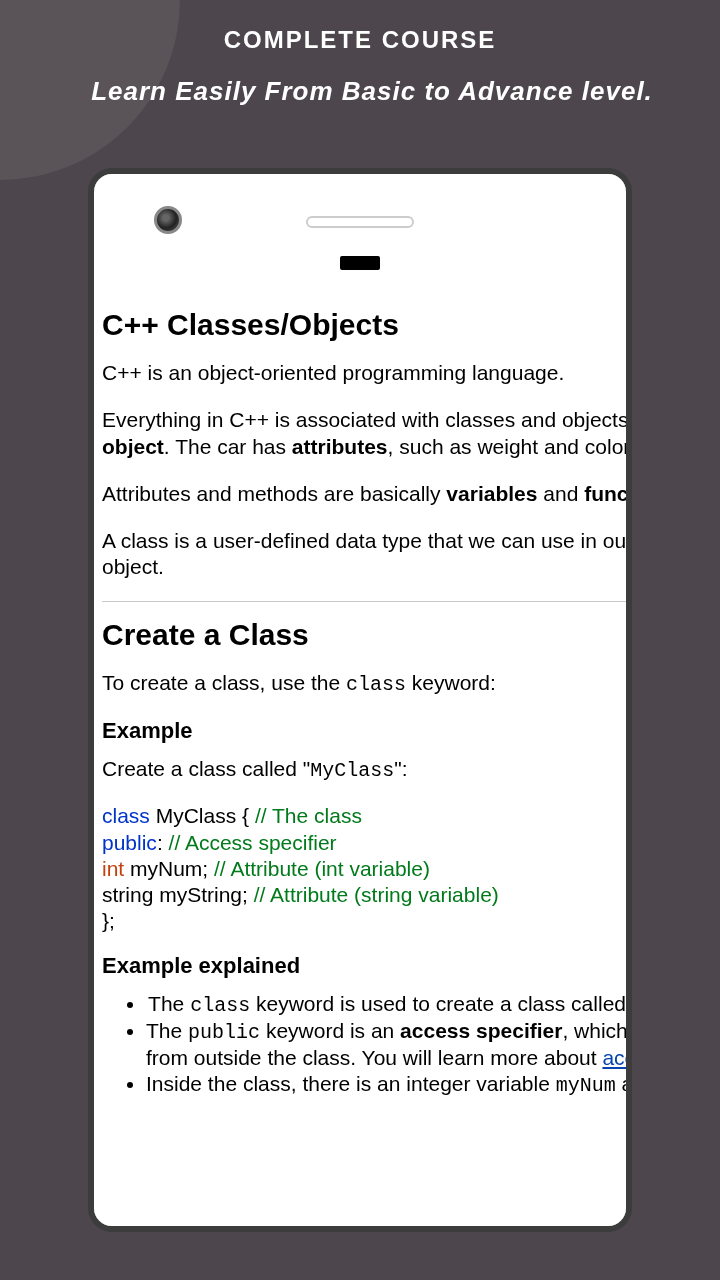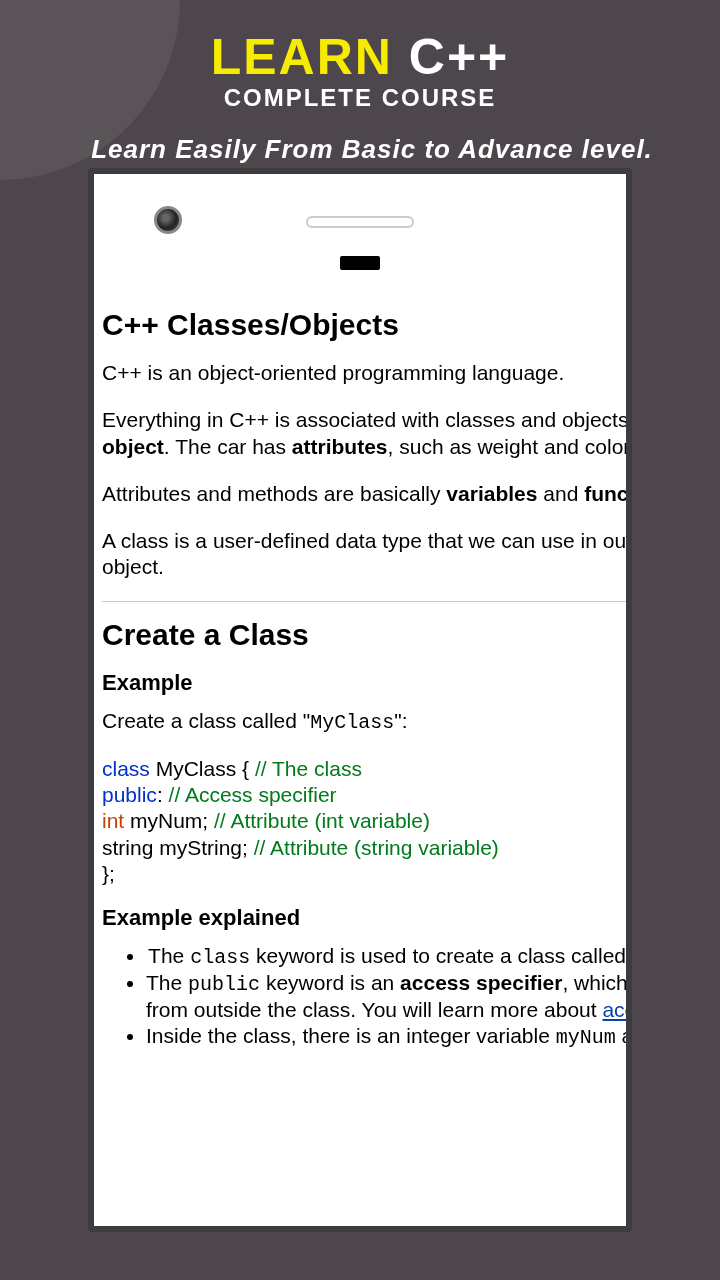--- a/index.html
+++ b/index.html
@@ -27,21 +27,21 @@
 .hero-cpp { color:#fff; }
 .hero-line2 { color:#fff; font-size:24px; font-weight:900; letter-spacing:2px; margin-top:-2px; }
 .hero-tag { color:#fff; font-size:26px; font-style:italic; font-weight:700; letter-spacing:1px; margin-top:22px;padding-left:24px; }
 
 .phone {
   position:absolute;
   top:168px; left:88px;
   width:544px; height:1064px;
   background:#fff;
   border:6px solid #3c3c3c;
-  border-radius:4px;
+  border-radius:24px;
   box-shadow:0 0 0 2px #888 inset;
   overflow:hidden;
 }
 
 .phone-top {
   height:110px;
   position:relative;
   background:#fff;
 }
 .camera {
@@ -81,24 +81,20 @@
 ul { margin:4px 0 0 44px;text-align:right; }
 ul li { font-size:21px; line-height:1.25; margin:0; white-space:nowrap; }
 a.link { color:#0645ad; text-decoration:underline; }
 </style>
 </head>
 <body>
 
 <div class="corner-arc"></div>
 
 <div class="hero">
-  <div class="hero-line1">
-    <span class="hero-learn">LEARN</span>
-    <span class="hero-cpp">C++</span>
-  </div>
   <div class="hero-line2">COMPLETE COURSE</div>
   <div class="hero-tag">Learn Easily From Basic to Advance level.</div>
 </div>
 
 <div class="phone">
   <div class="phone-top">
     <div class="camera"></div>
     <div class="speaker"></div>
     <div class="black-pill"></div>
   </div>
@@ -120,20 +116,23 @@
 
     <p>
       <span>A class is a user-defined data type that we can use in our p</span><br>
       <span>object.</span>
     </p>
 
     <hr>
 
     <h2>Create a Class</h2>
 
+    <p>
+      <span>To create a class, use the </span><span class="mono">class</span><span> keyword:</span>
+    </p>
 
     <h3>Example</h3>
 
     <p>
       <span>Create a class called "</span><span class="mono">MyClass</span><span>":</span>
     </p>
 
     <div class="codeblock">
       <span class="kw-blue">class</span><span> MyClass {      </span><span class="kw-green">// The class</span><br>
       <span>   </span><span class="kw-blue">public</span><span>:            </span><span class="kw-green">// Access specifier</span><br>

